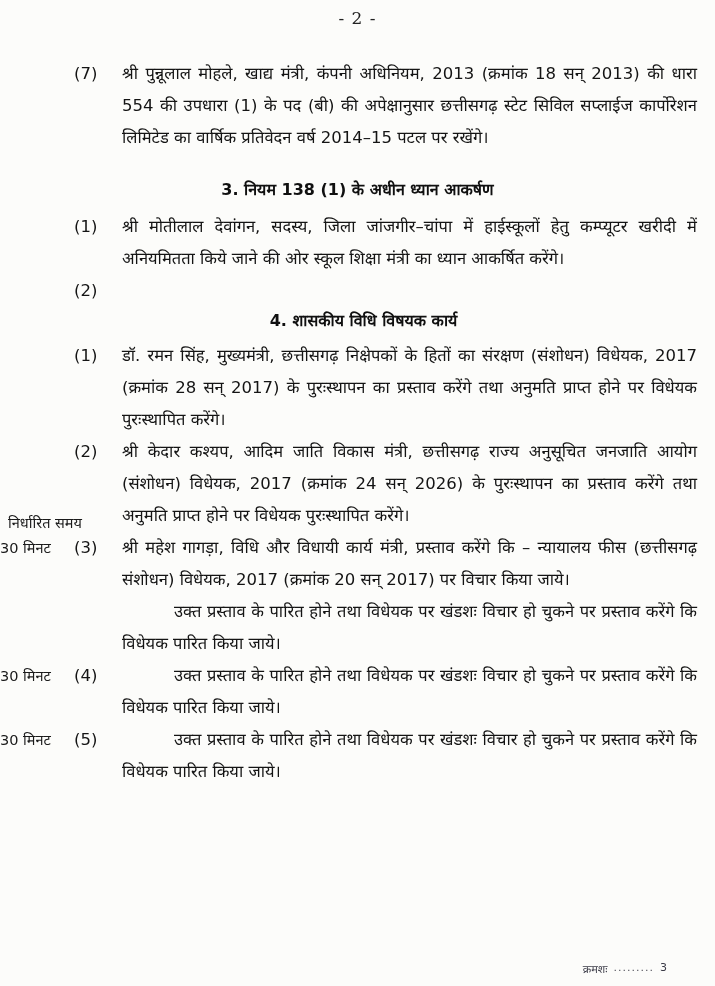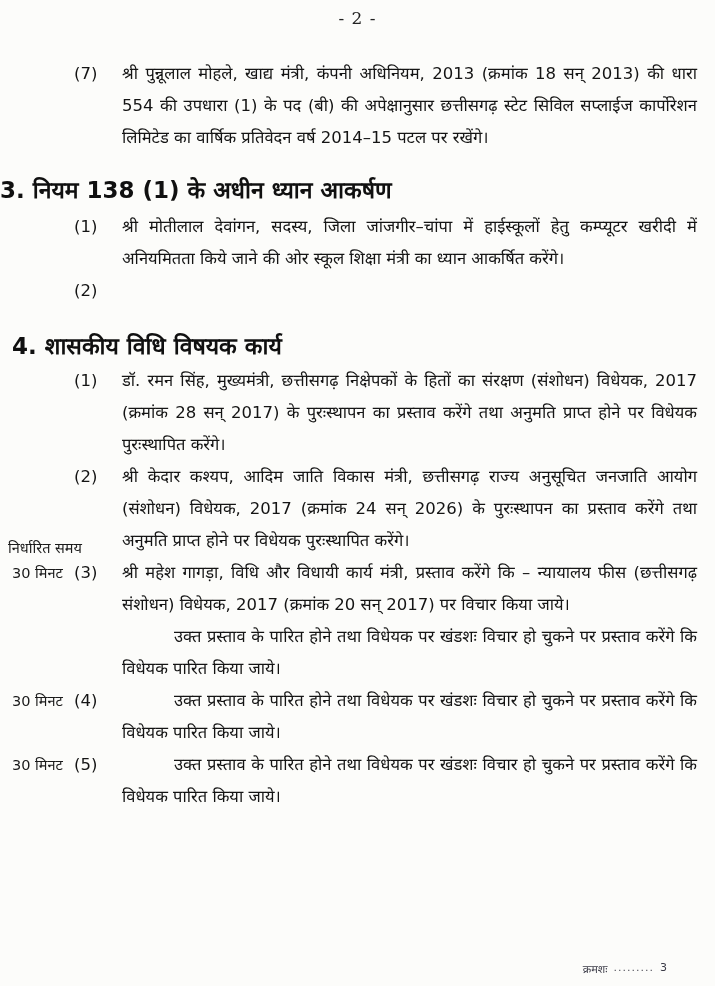--- a/index.html
+++ b/index.html
@@ -22,21 +22,20 @@
     color:#222;
   }
   .row {
     display:grid;
     grid-template-columns:72px 50px 1fr;
     padding-right:18px;
     box-sizing:border-box;
   }
   .m-cell {
     position:relative;
-    padding-left:12px;
     font-size:14.5px;
     line-height:32px;
     white-space:nowrap;
     color:#1a1a1a;
   }
   .m-label {
     position:absolute;
     top:-19px; left:8px;
     font-size:14.5px;
     line-height:20px;
@@ -48,28 +47,28 @@
     padding-left:2px;
   }
   .body-cell {
     font-size:16.5px;
     line-height:32px;
     text-align:justify;
   }
   .body-cell p { margin:0; }
   .body-cell p.indent { text-indent:52px; }
   .section-heading {
-    text-align:left;
+    text-align:center;
     font-weight:bold;
-    font-size:23px;
+    font-size:16px;
     line-height:28px;
     color:#101010;
   }
   .heading-3 { margin-top:22px; margin-bottom:7px; }
-  .heading-4 { margin-top:25px; margin-bottom:5px;padding-left:12px; }
+  .heading-4 { margin-bottom:5px;padding-left:12px; }
   .carryover { margin-top:30px; }
   .footer {
     position:absolute;
     right:48px; bottom:10px;
     font-size:11px;
     color:#3a3a46;
     display:flex;
     align-items:flex-start;
     gap:6px;
   }

